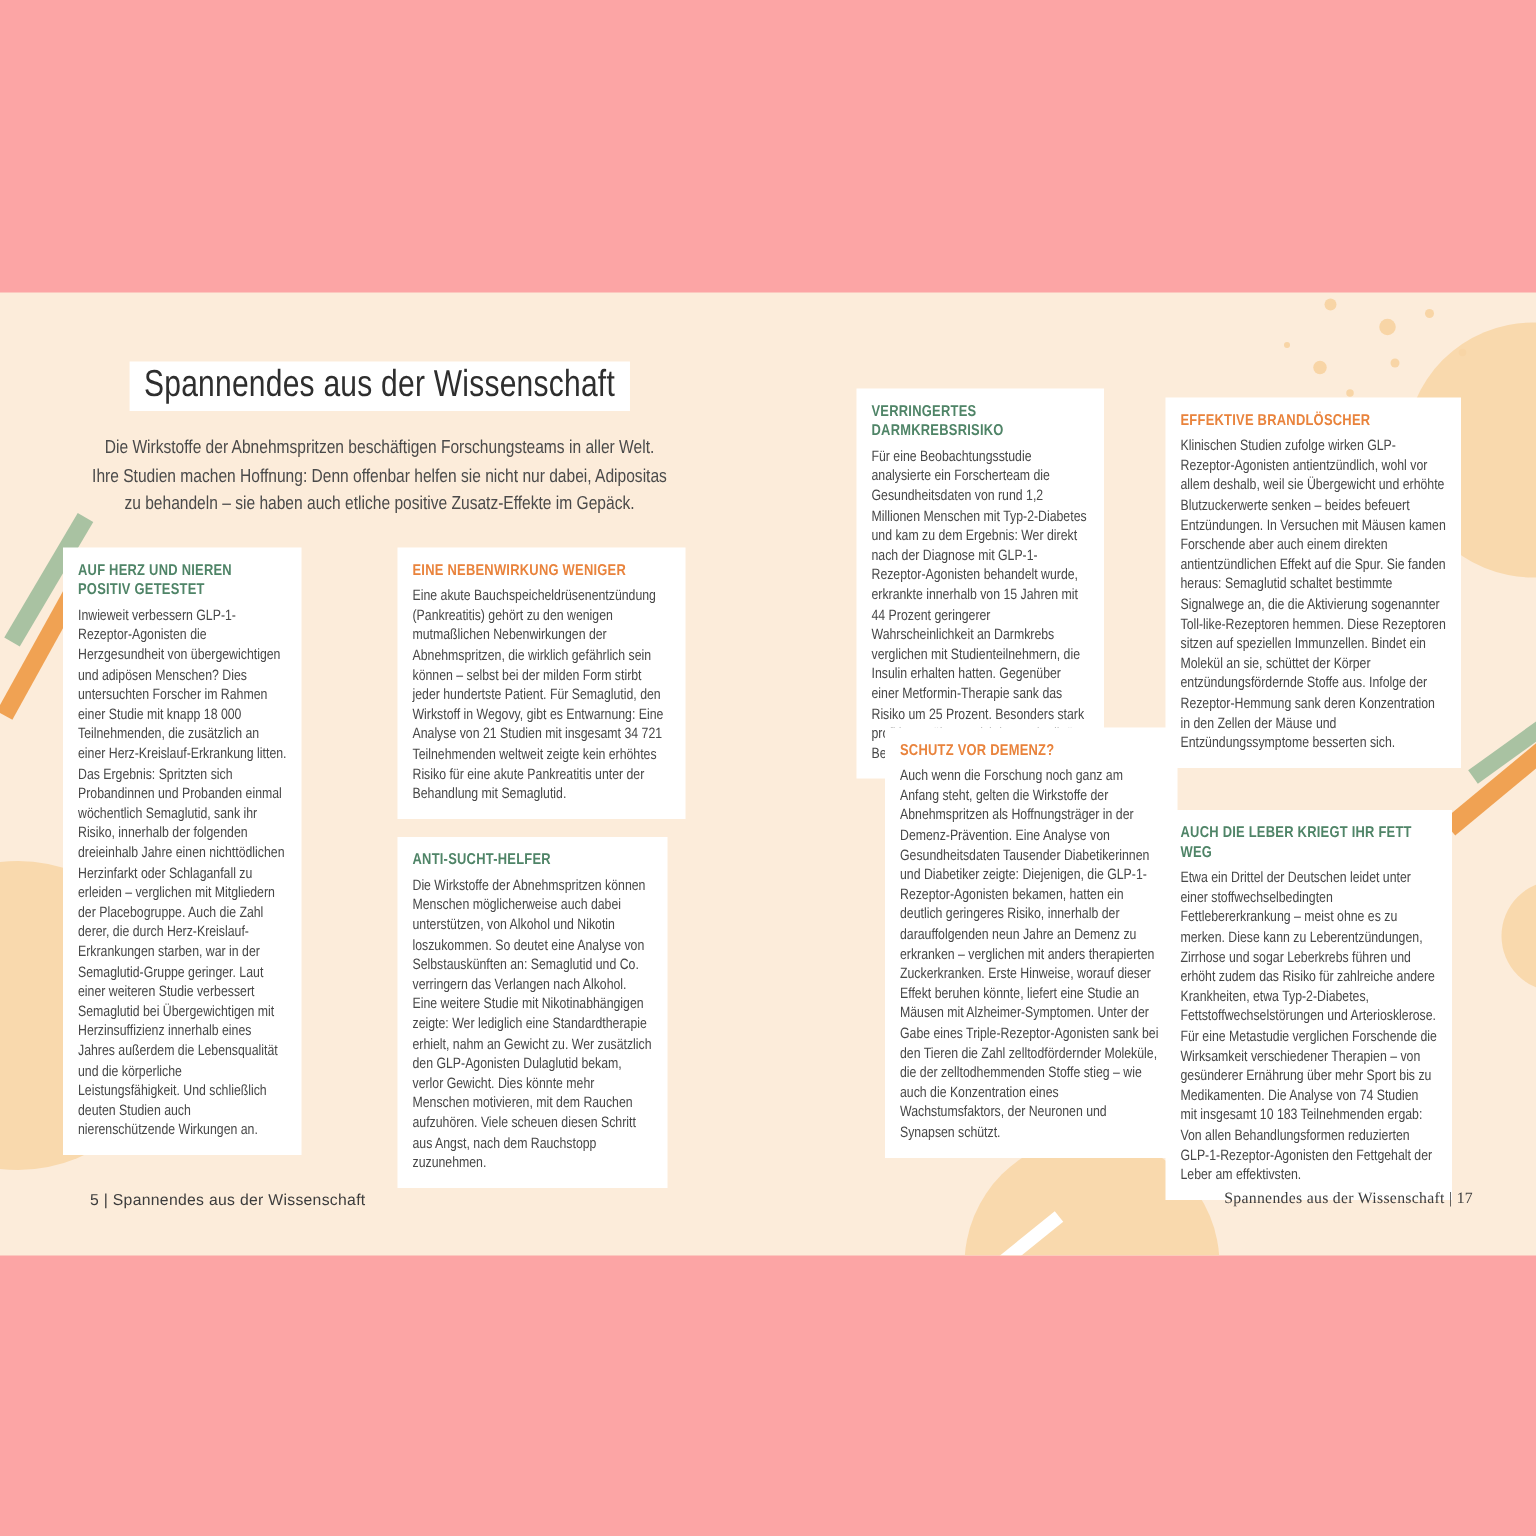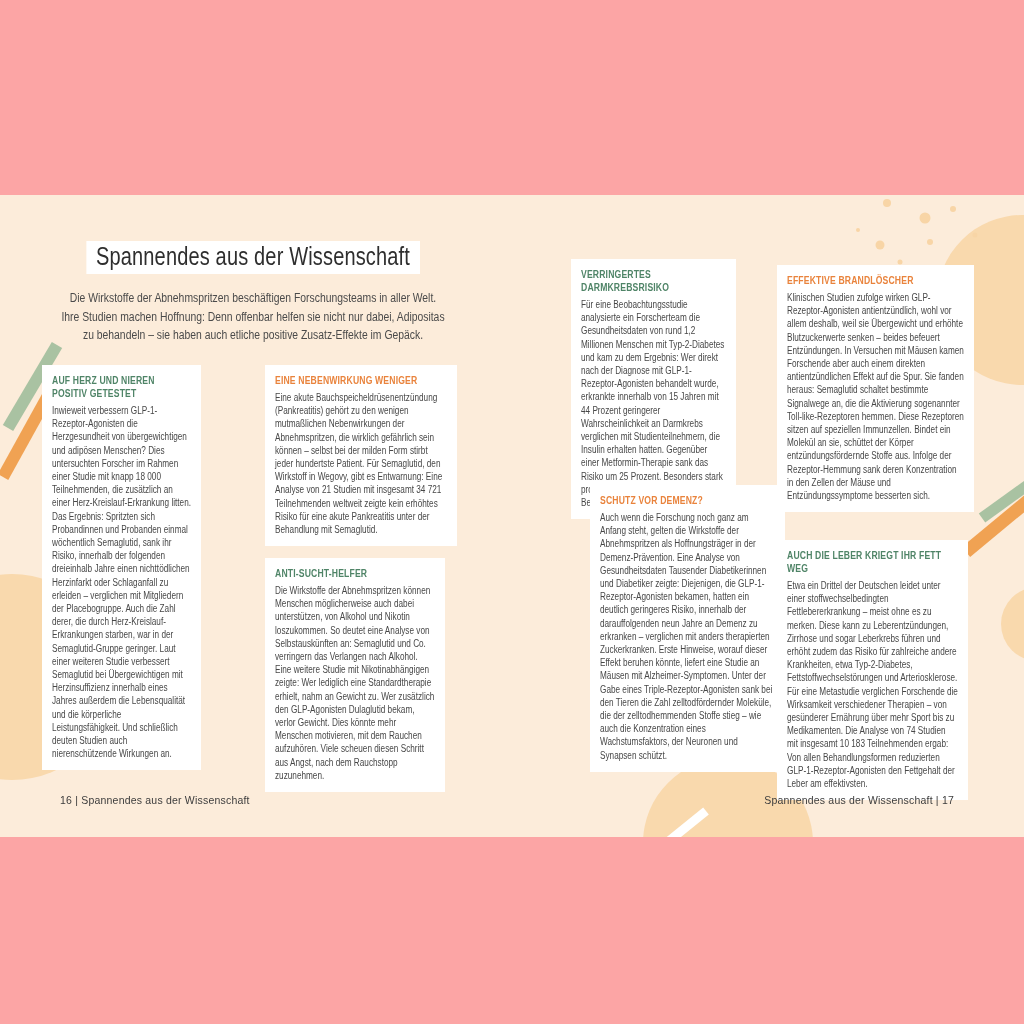--- a/index.html
+++ b/index.html
@@ -47,21 +47,21 @@
   .card2b{left:265px;top:558px;width:180px;min-height:216px;}
   .card3a{left:571px;top:259px;width:165px;min-height:187px;}
   .card3b{left:571px;top:485px;width:195px;min-height:262px;margin-left:19px;}
   .card4a{left:777px;top:265px;width:197px;min-height:238px;}
   .card4b{left:777px;top:540px;width:191px;min-height:244px;}
 
   .footer{
     position:absolute;top:794px;font-size:10.5px;color:#3c3c3c;letter-spacing:0.2px;
   }
   .footer-left{left:60px;}
-  .footer-right{right:70px;text-align:right;}
+  .footer-right{right:42px;text-align:right;font-family:Liberation Serif, serif;}
 </style>
 </head>
 <body>
 
 <div class="canvas">
 
   <div class="band">
     <svg width="1024" height="642" viewBox="0 0 1024 642" aria-hidden="true">
 
       <circle cx="1022" cy="105" r="85" fill="#f9d9ad"></circle>
@@ -148,16 +148,16 @@
     </div>
   </section>
 
   <section class="card card4b accent-green">
     <div class="scale">
       <h3>AUCH DIE LEBER KRIEGT IHR FETT WEG</h3>
       <p>Etwa ein Drittel der Deutschen leidet unter einer stoffwechselbedingten Fettlebererkrankung – meist ohne es zu merken. Diese kann zu Leberentzündungen, Zirrhose und sogar Leberkrebs führen und erhöht zudem das Risiko für zahlreiche andere Krankheiten, etwa Typ-2-Diabetes, Fettstoffwechselstörungen und Arteriosklerose. Für eine Metastudie verglichen Forschende die Wirksamkeit verschiedener Therapien – von gesünderer Ernährung über mehr Sport bis zu Medikamenten. Die Analyse von 74 Studien mit insgesamt 10 183 Teilnehmenden ergab: Von allen Behandlungsformen reduzierten GLP-1-Rezeptor-Agonisten den Fettgehalt der Leber am effektivsten.</p>
     </div>
   </section>
 
-  <div class="footer footer-left">16 | Spannendes aus der Wissenschaft</div>
+  <div class="footer footer-left">5 | Spannendes aus der Wissenschaft</div>
   <div class="footer footer-right">Spannendes aus der Wissenschaft | 17</div>
 
 </div>
 
 </body></html>

